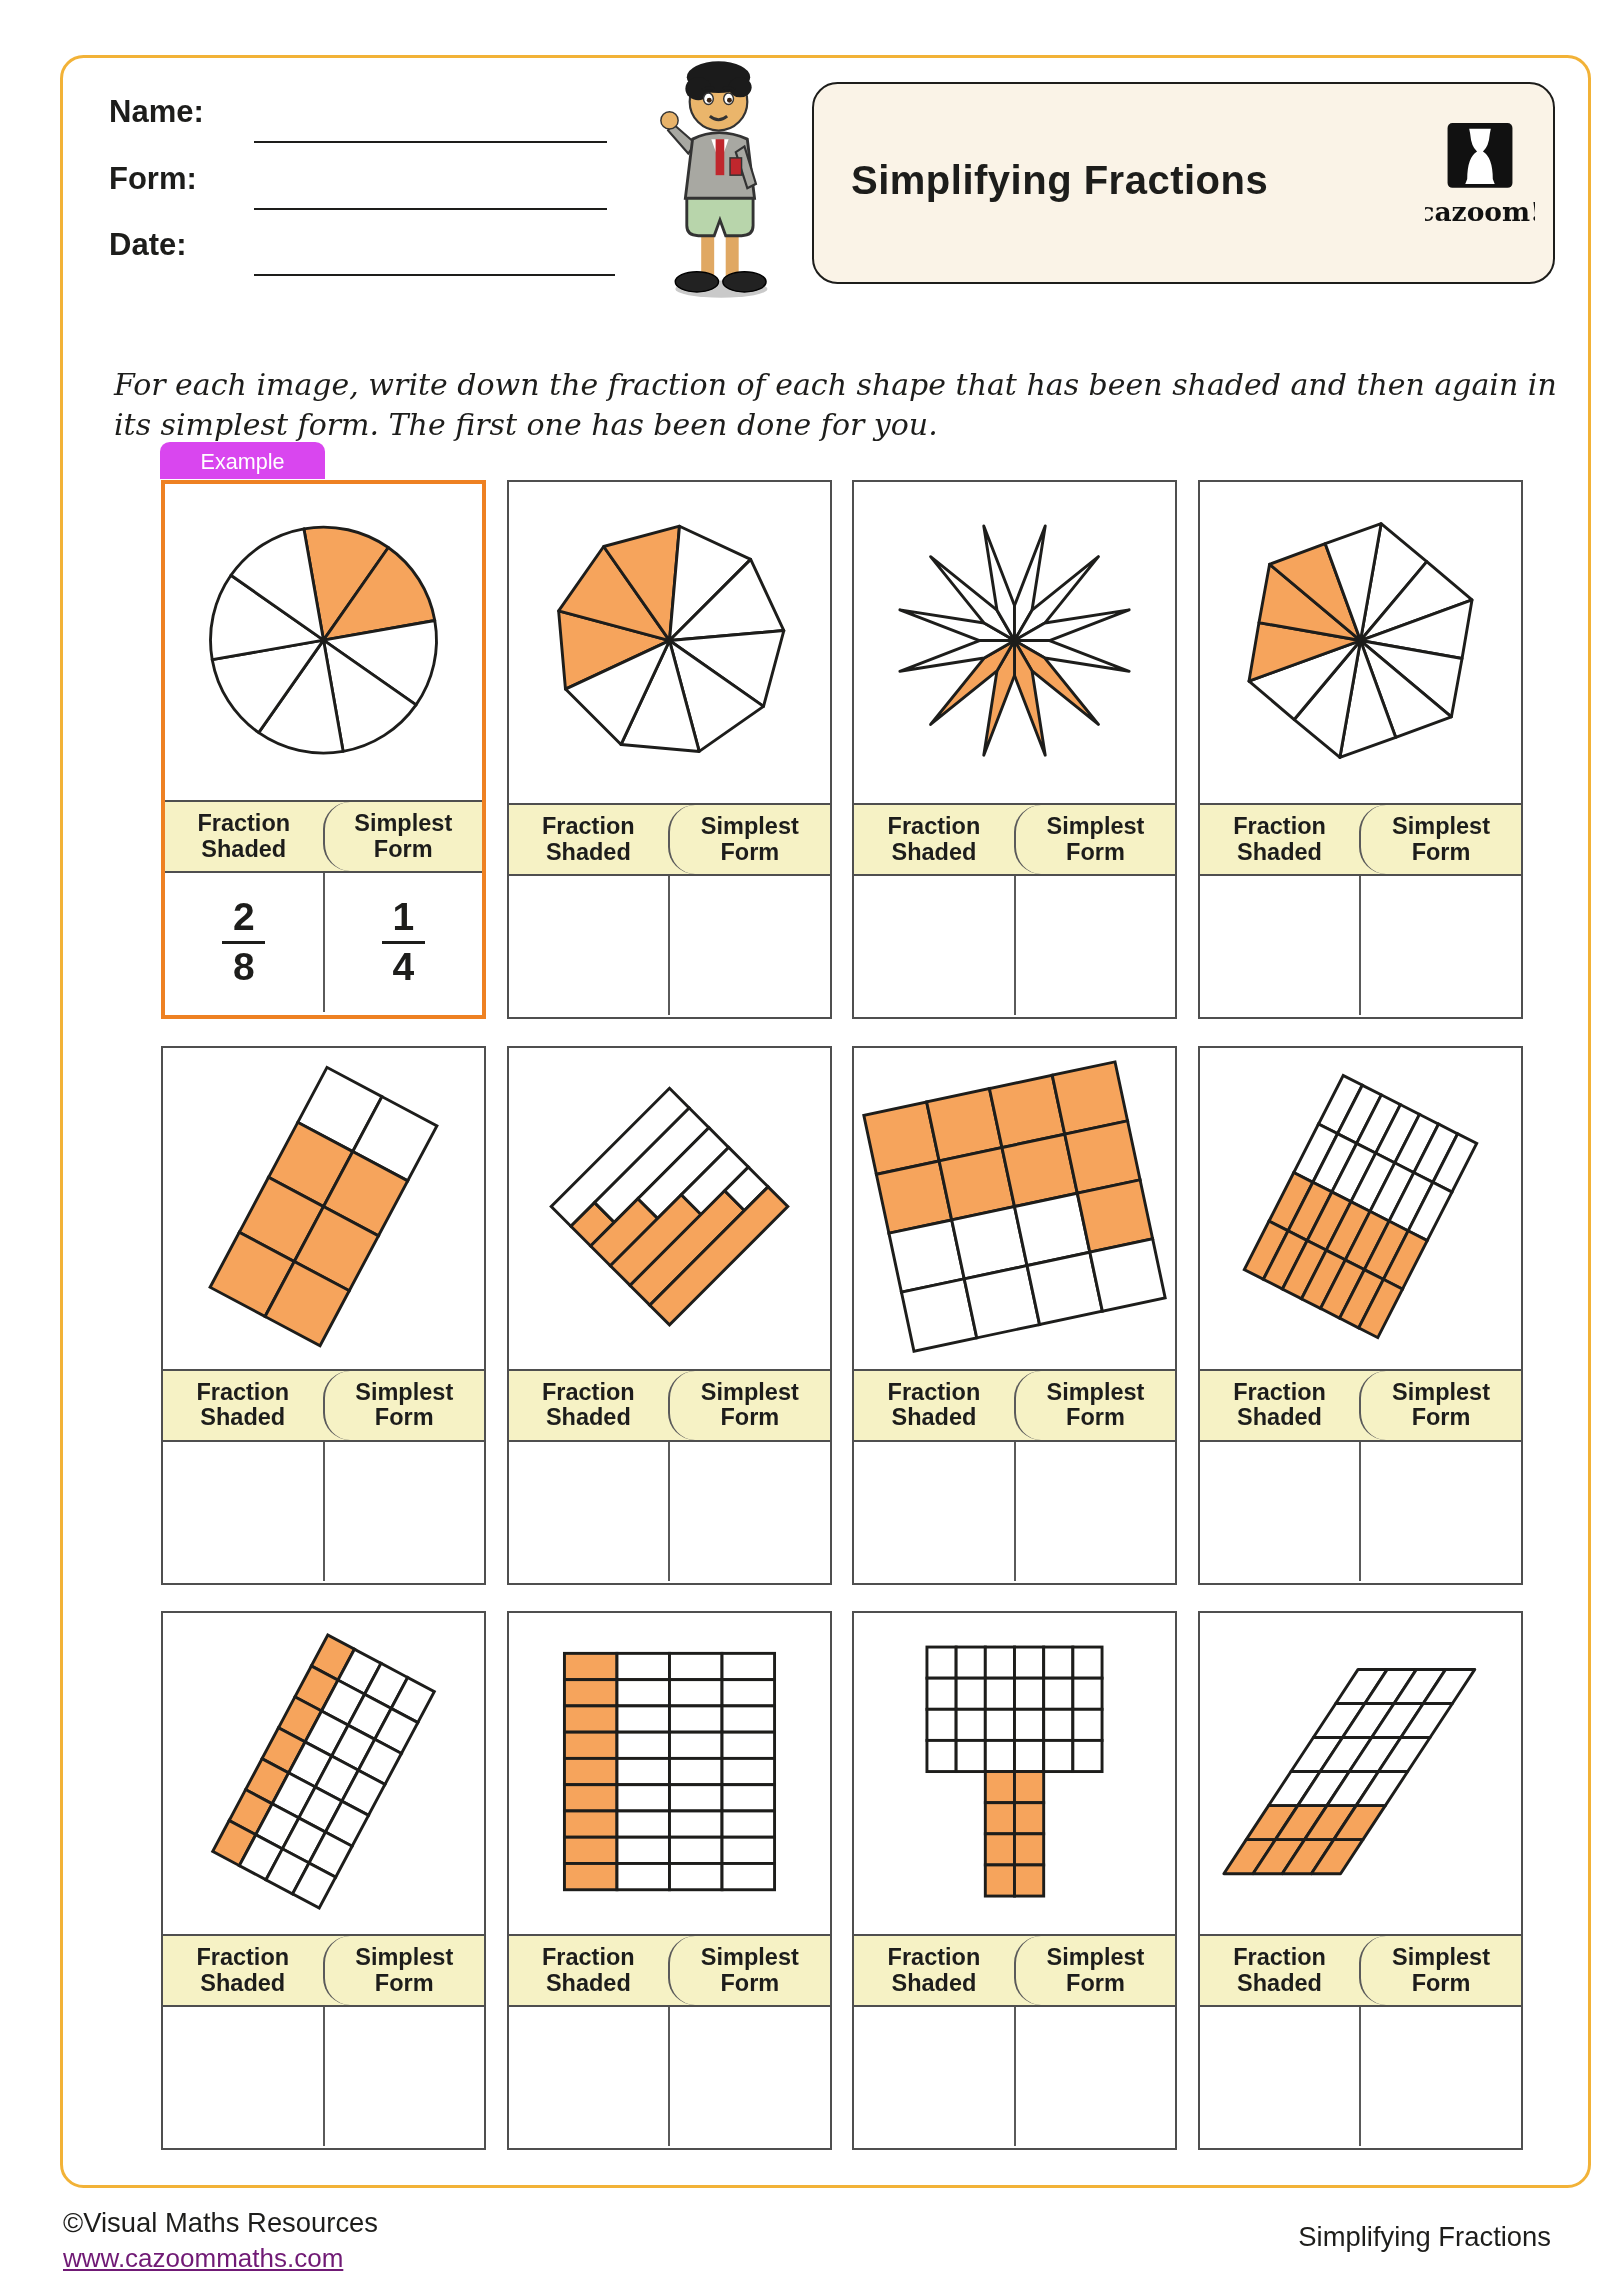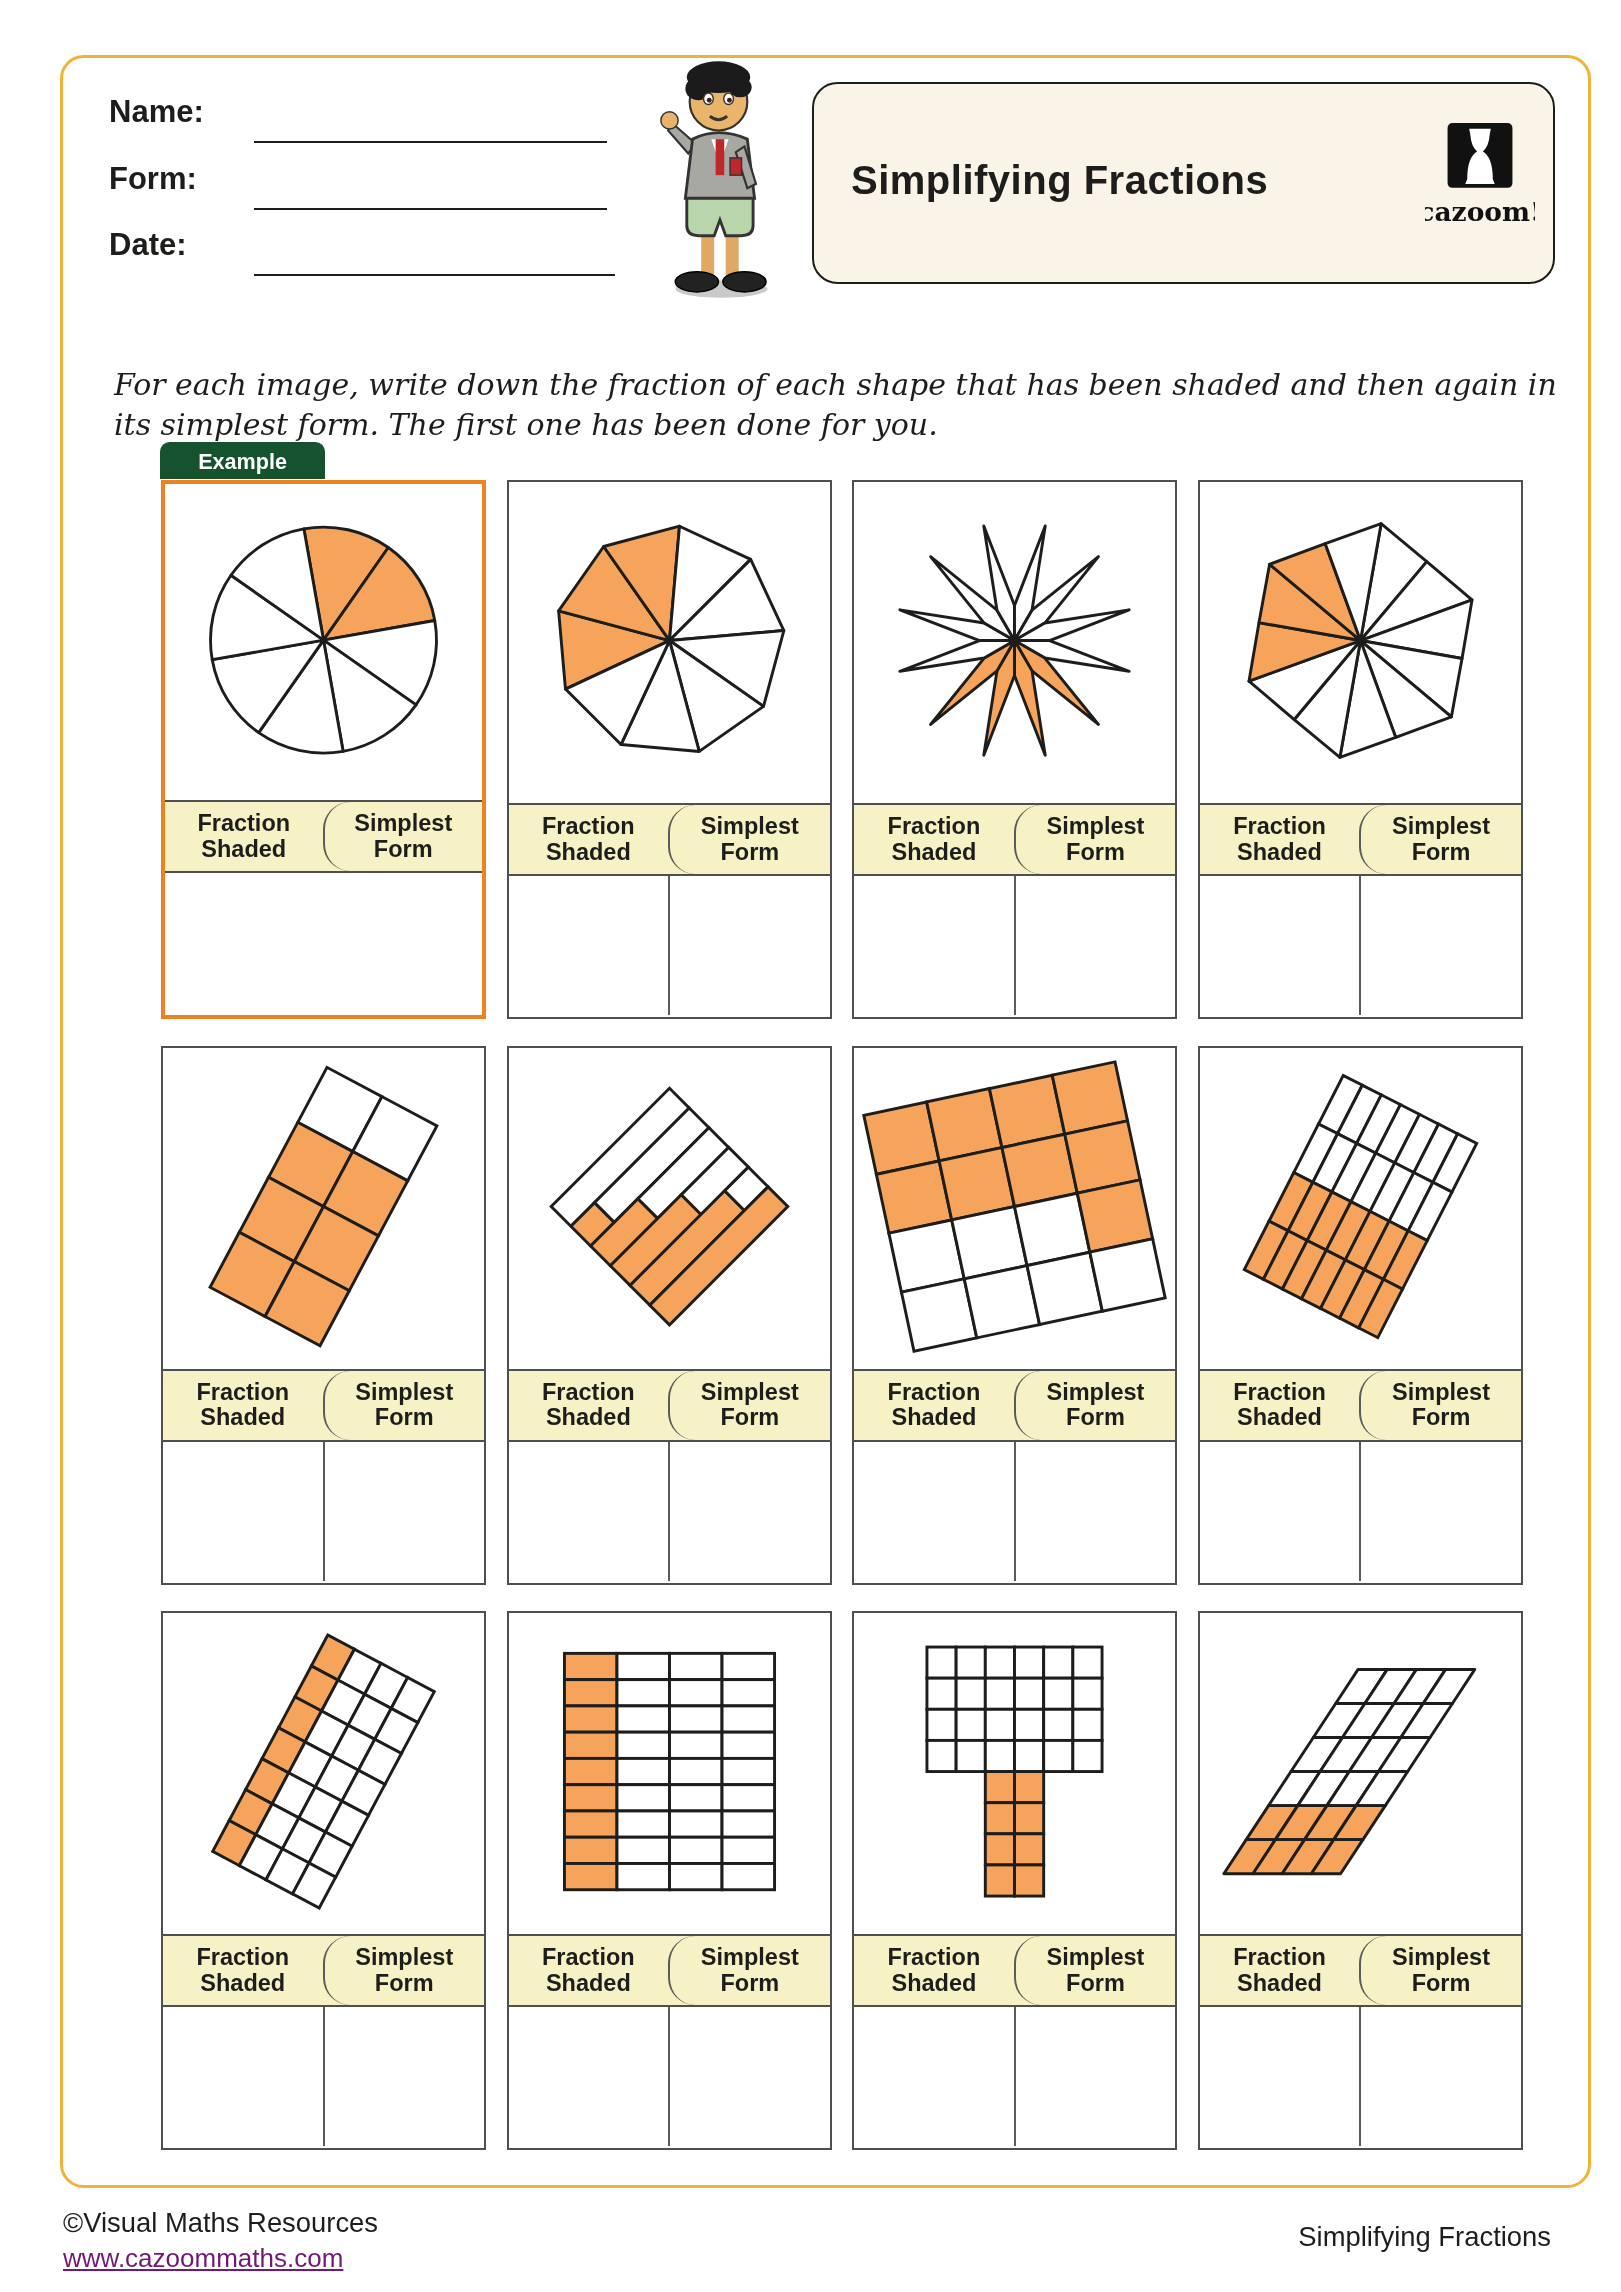--- a/index.html
+++ b/index.html
@@ -18,22 +18,22 @@
   .instructions{position:absolute;left:98px;top:335px;width:1451px;
         font-family:"DejaVu Serif","Liberation Serif",serif;font-style:italic;
         font-size:30px;line-height:1.32;}
   
   .cards-grid{position:absolute;left:145px;top:480px;display:grid;
         grid-template-columns:repeat(4,325px);grid-column-gap:20.6px;grid-row-gap:26.5px;}
   .card{position:relative;width:325px;height:539px;border:2px solid #4f4f4f;
         box-sizing:border-box;background:#fff;}
   .card.example{border:4.9px solid #EE8122;}
   .example-tab{position:absolute;left:-4.9px;top:-42px;width:165px;height:37px;
-        background:#14532d;border-radius:9.8px 9.8px 0 0;color:#fff;
-        font-size:21.6px;font-weight:bold;text-align:center;line-height:39px;}
+        background:#d946ef;border-radius:9.8px 9.8px 0 0;color:#fff;
+        font-size:21.6px;font-weight:normal;text-align:center;line-height:39px;}
   .shape-area{height:321px;box-sizing:border-box;}
   .card.example .shape-area{height:316px;}
   .shape-area svg{width:100%;height:100%;display:block;}
   .thead{display:flex;height:73px;background:#F6F2C5;
         border-top:2px solid #4f4f4f;border-bottom:2px solid #4f4f4f;box-sizing:border-box;}
   .th{flex:1;display:flex;flex-direction:column;justify-content:center;align-items:center;
         font-size:23.5px;font-weight:bold;line-height:25.5px;text-align:center;border-radius:27px;}
   .th + .th{border-left:2px solid #5a5a5a;}
   .tbody{display:flex;height:139px;}
   .td{flex:1;display:flex;justify-content:center;align-items:center;}
@@ -110,20 +110,28 @@
               <path d="M165,163 L185.49,279.21 A118,118 0 0 1 97.32,259.66 Z" fill="#fff" stroke="#1d1d1b" stroke-width="3" stroke-linejoin="round"></path>
               <path d="M165,163 L97.32,259.66 A118,118 0 0 1 48.79,183.49 Z" fill="#fff" stroke="#1d1d1b" stroke-width="3" stroke-linejoin="round"></path>
               <path d="M165,163 L48.79,183.49 A118,118 0 0 1 68.34,95.32 Z" fill="#fff" stroke="#1d1d1b" stroke-width="3" stroke-linejoin="round"></path>
               <path d="M165,163 L68.34,95.32 A118,118 0 0 1 144.51,46.79 Z" fill="#fff" stroke="#1d1d1b" stroke-width="3" stroke-linejoin="round"></path>
             </g>
           </svg>
         </div>
         <div class="thead">
           <div class="th">Fraction<br>Shaded</div>
           <div class="th">Simplest<br>Form</div>
+        </div>
+        <div class="tbody">
+          <div class="td">
+            <div class="frac"><span>2</span><span class="bar"></span><span>8</span></div>
+          </div>
+          <div class="td">
+            <div class="frac"><span>1</span><span class="bar"></span><span>4</span></div>
+          </div>
         </div>
       </div>
       <div class="card">
         <div class="shape-area">
           <svg viewBox="0 0 330 330" role="img" aria-label="nonagon divided into 9 triangles, 3 shaded">
             <g>
               <path d="M165.00,163.00L58.06,212.87L51.02,132.46Z" fill="#F6A45C" stroke="#1d1d1b" stroke-width="3" stroke-linejoin="round"></path>
               <path d="M165.00,163.00L51.02,132.46L97.32,66.34Z" fill="#F6A45C" stroke="#1d1d1b" stroke-width="3" stroke-linejoin="round"></path>
               <path d="M165.00,163.00L97.32,66.34L175.28,45.45Z" fill="#F6A45C" stroke="#1d1d1b" stroke-width="3" stroke-linejoin="round"></path>
               <path d="M165.00,163.00L175.28,45.45L248.44,79.56Z" fill="#fff" stroke="#1d1d1b" stroke-width="3" stroke-linejoin="round"></path>

